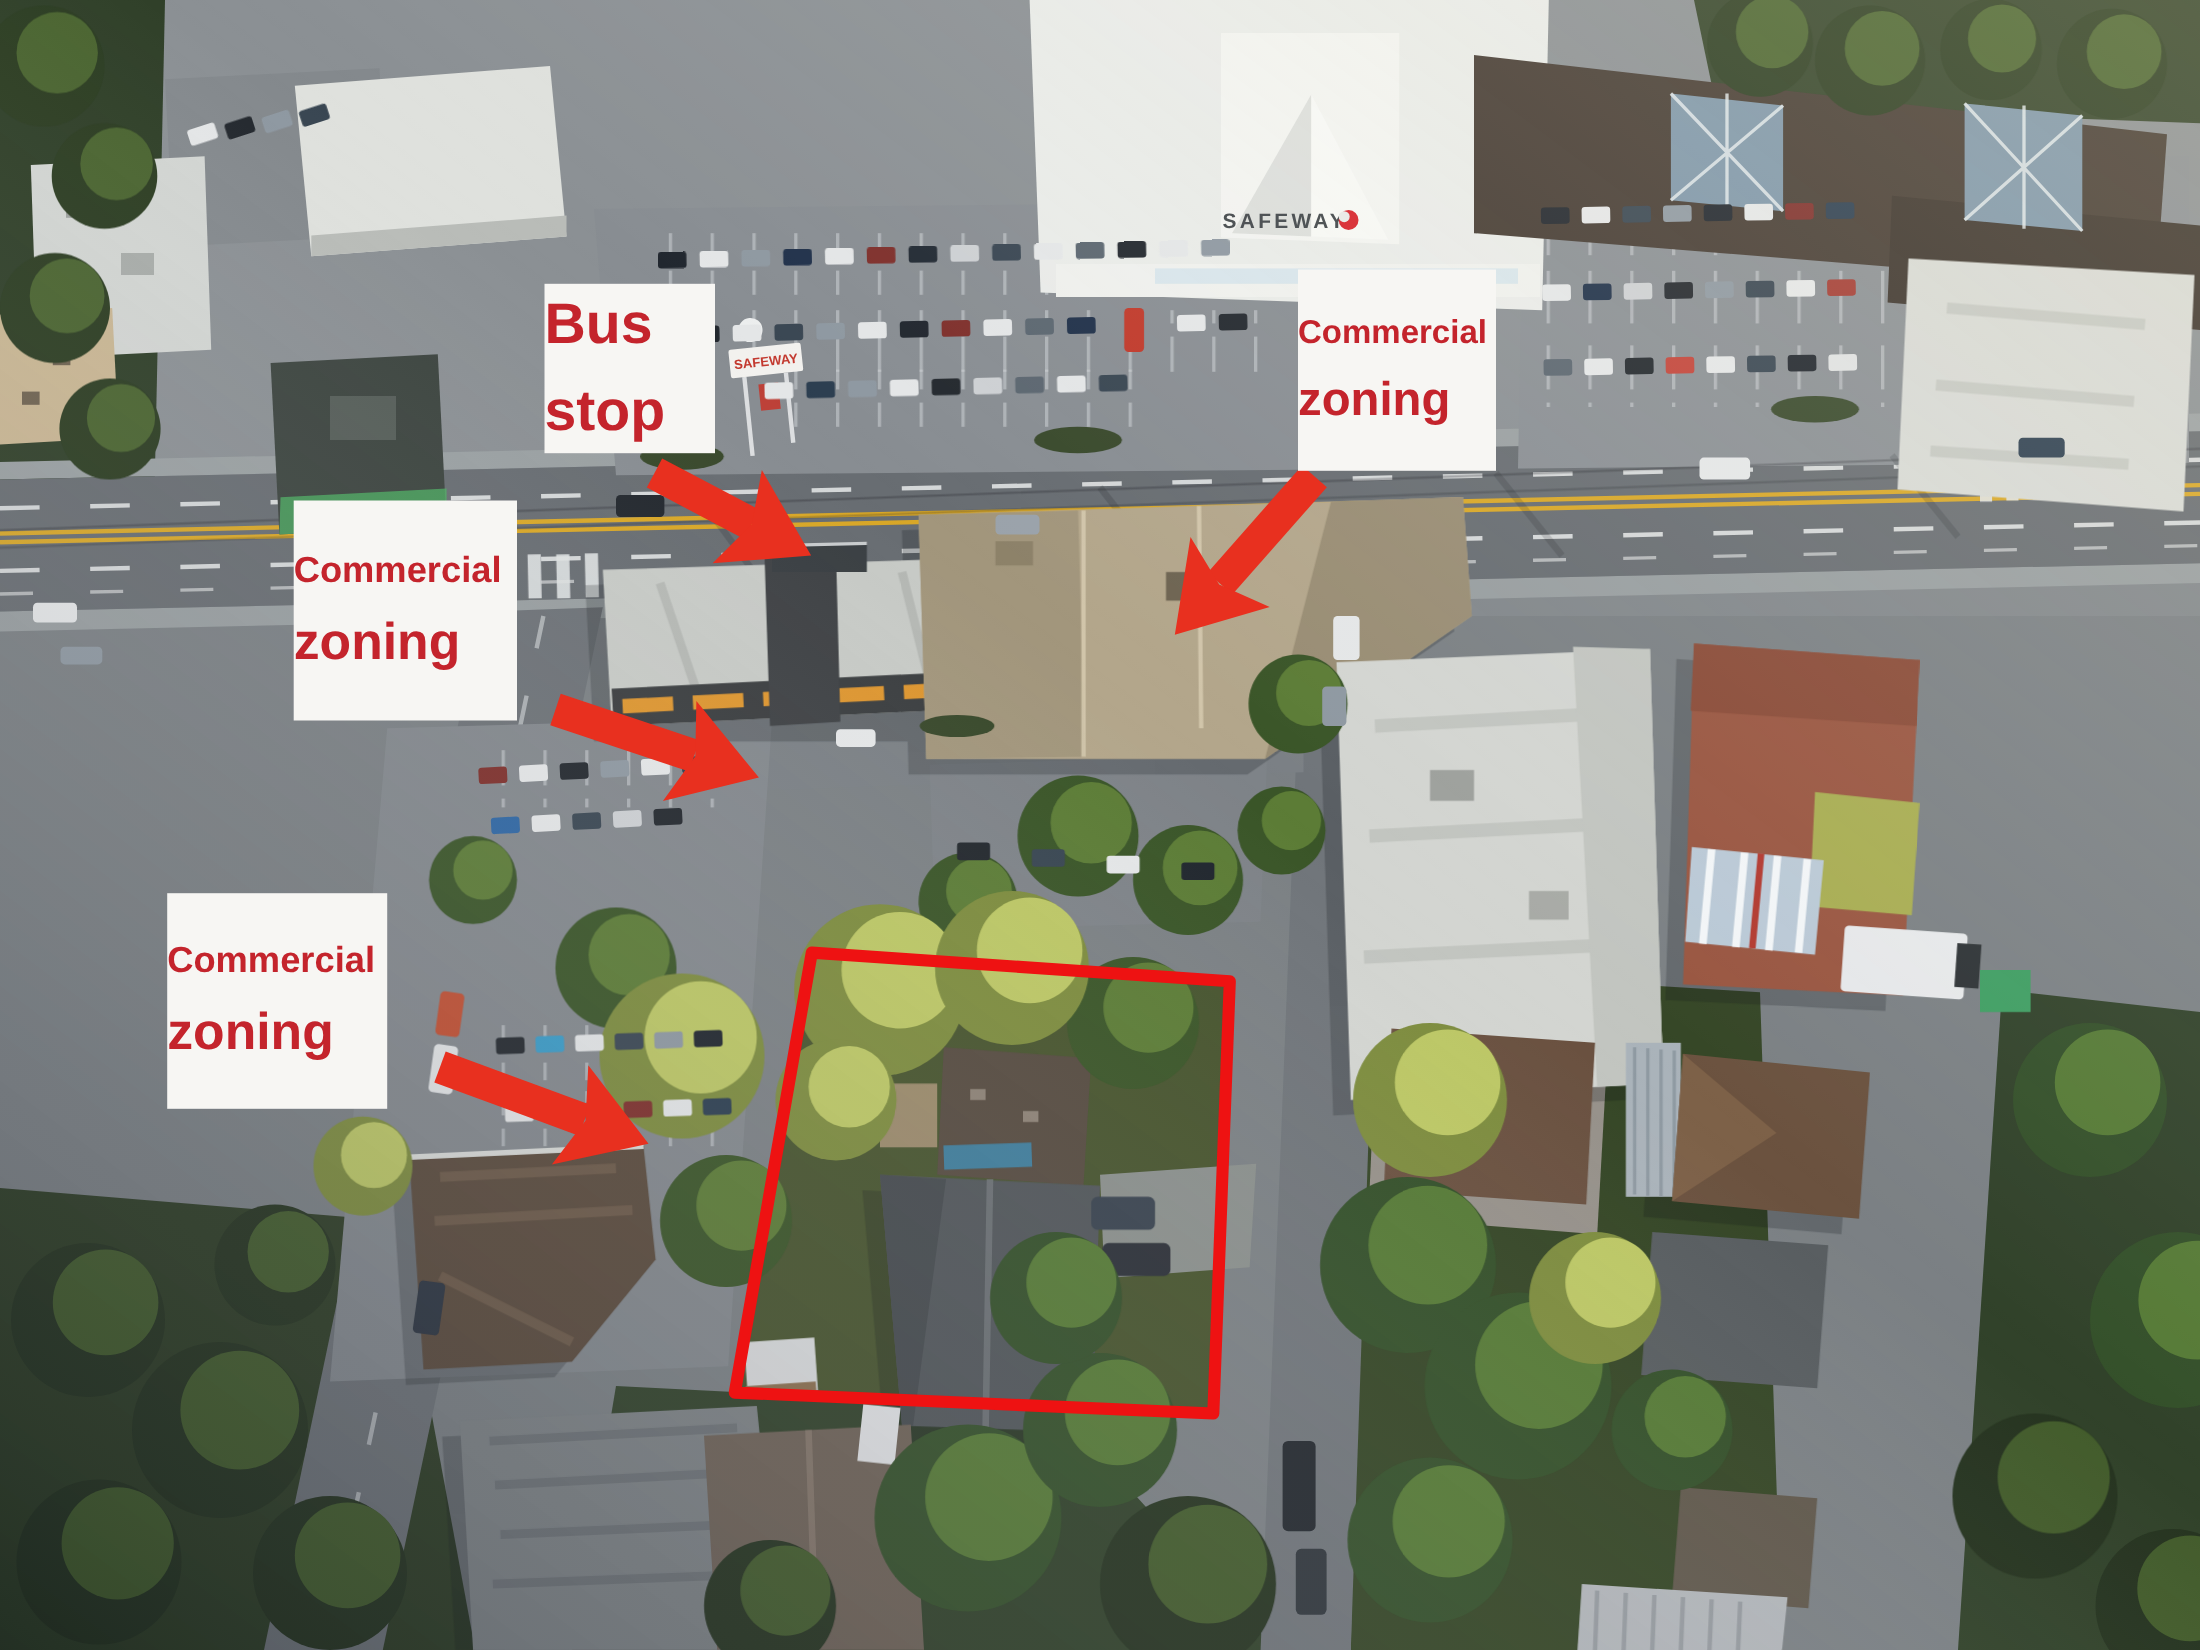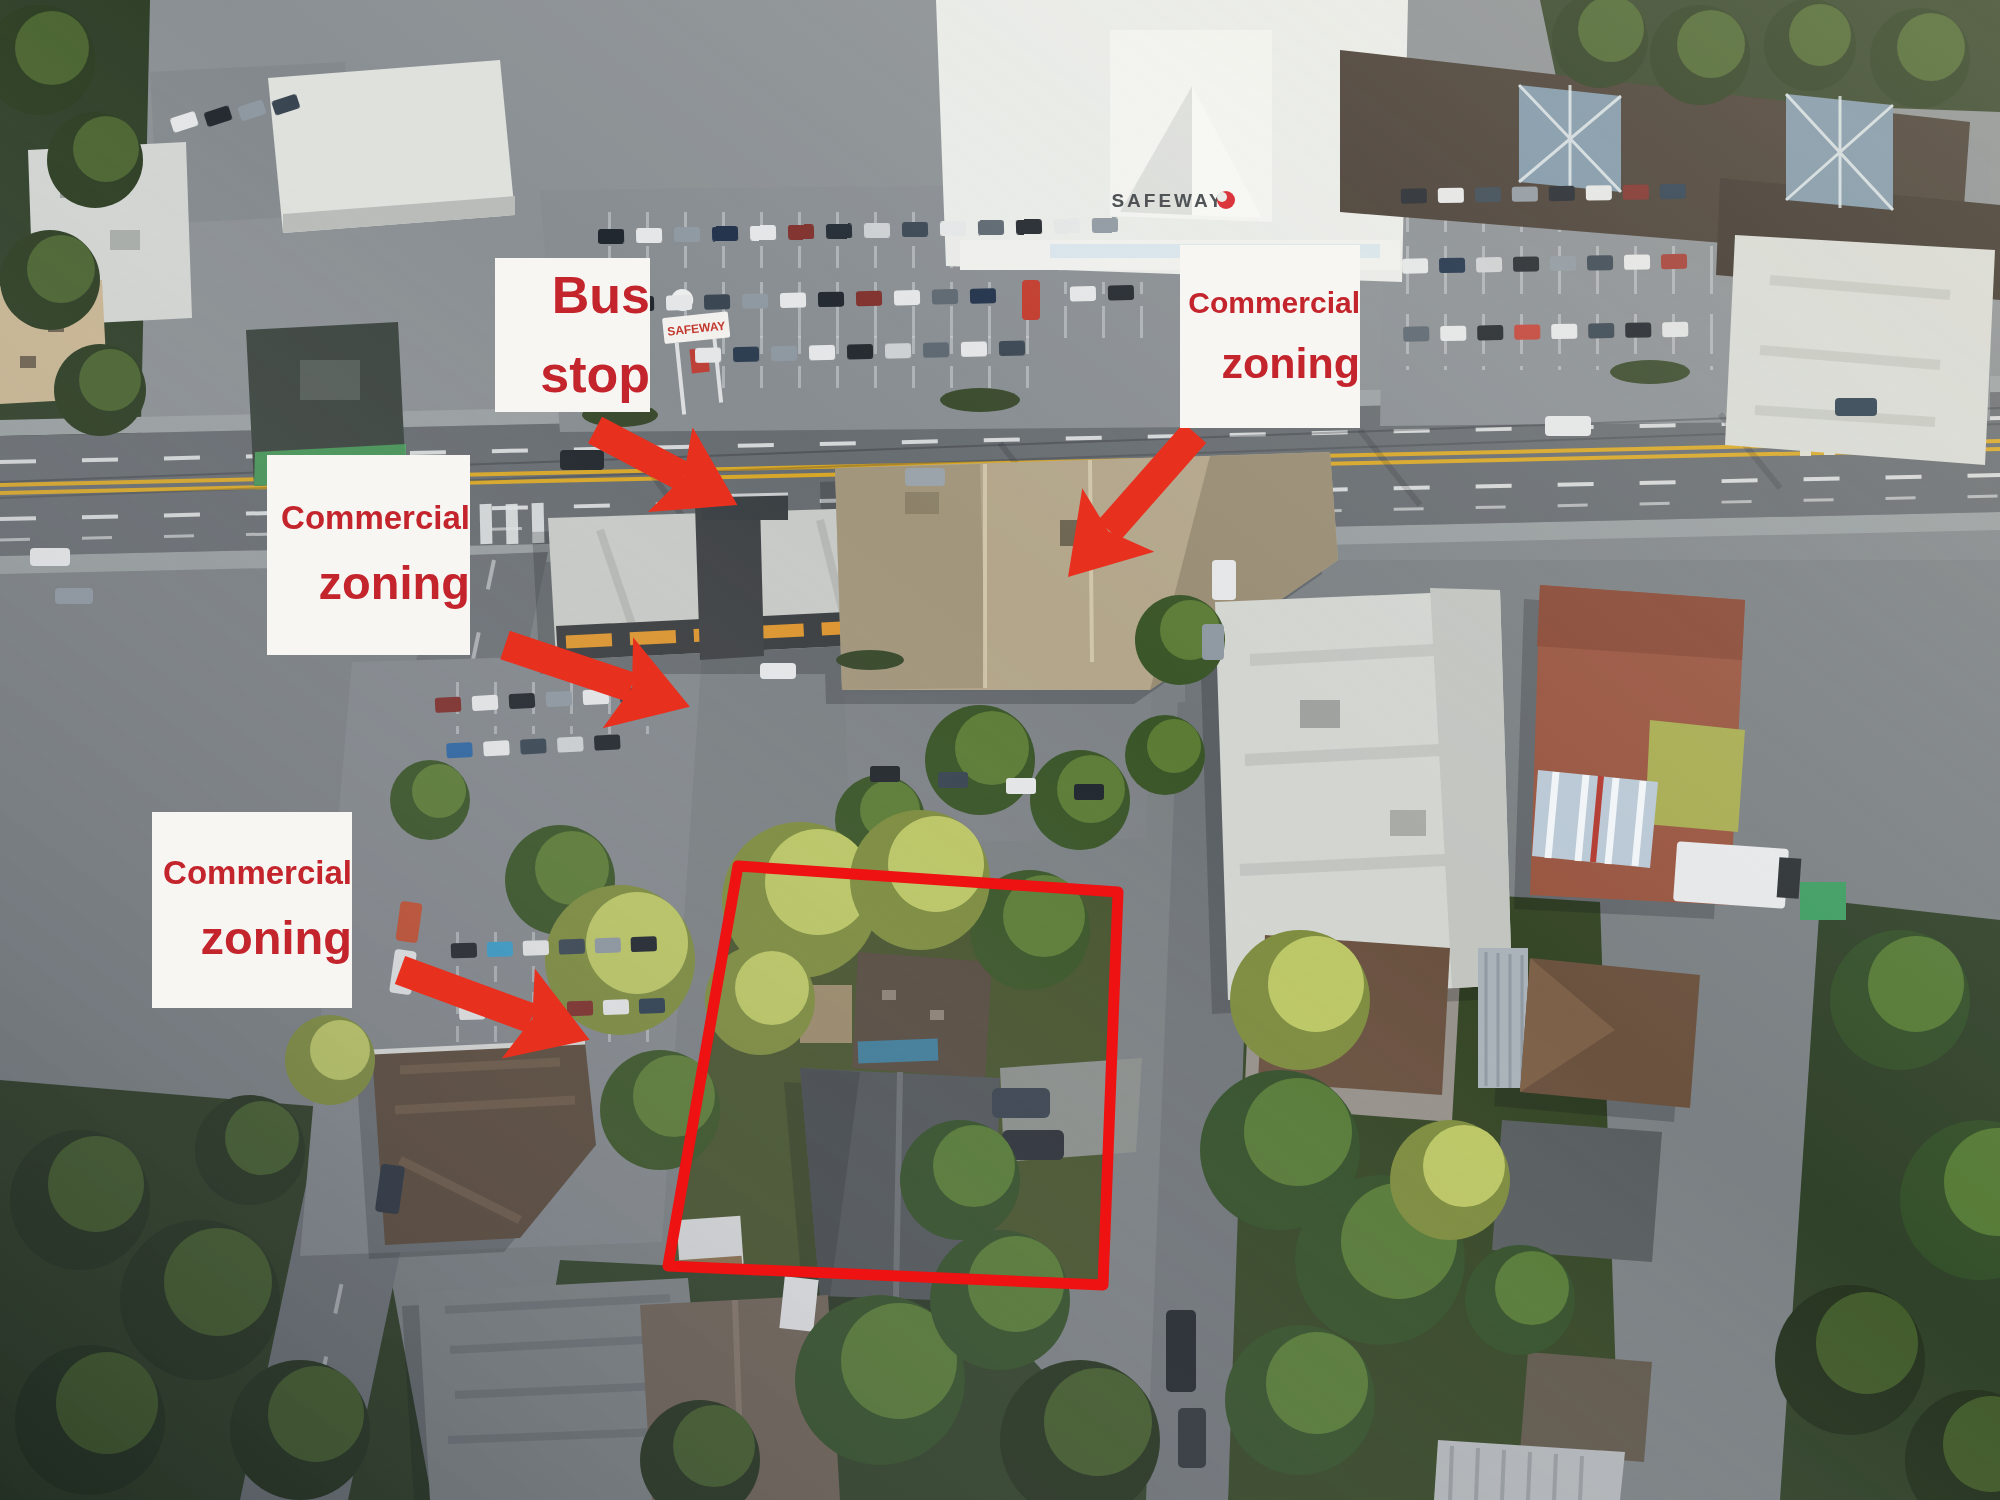--- a/index.html
+++ b/index.html
@@ -12,21 +12,21 @@
   .stage{
     position:relative;width:2000px;height:1500px;overflow:hidden;
     font-family:"Liberation Sans", sans-serif;
     background:#858a8e;
   }
   .scene-svg{position:absolute;inset:0;display:block;}
   .callout{
     position:absolute;
     background:var(--label-background);
     color:var(--label-text);
-    display:flex;flex-direction:column;align-items:flex-end;justify-content:center;
+    display:flex;flex-direction:column;align-items:flex-start;justify-content:center;
     text-align:center;font-weight:bold;line-height:1.12;
     z-index:10;
   }
   .callout .l1,.callout .l2{display:block;white-space:nowrap;}
   .bus-label{left:495px;top:258px;width:155px;height:154px;font-size:52px;line-height:1.14;}
   .zon-top{left:1180px;top:245px;width:180px;height:183px;}
   .zon-left{left:267px;top:455px;width:203px;height:200px;}
   .zon-bot{left:152px;top:812px;width:200px;height:196px;}
   .zon-top .l1{font-size:30px;}
   .zon-top .l2{font-size:43px;}

